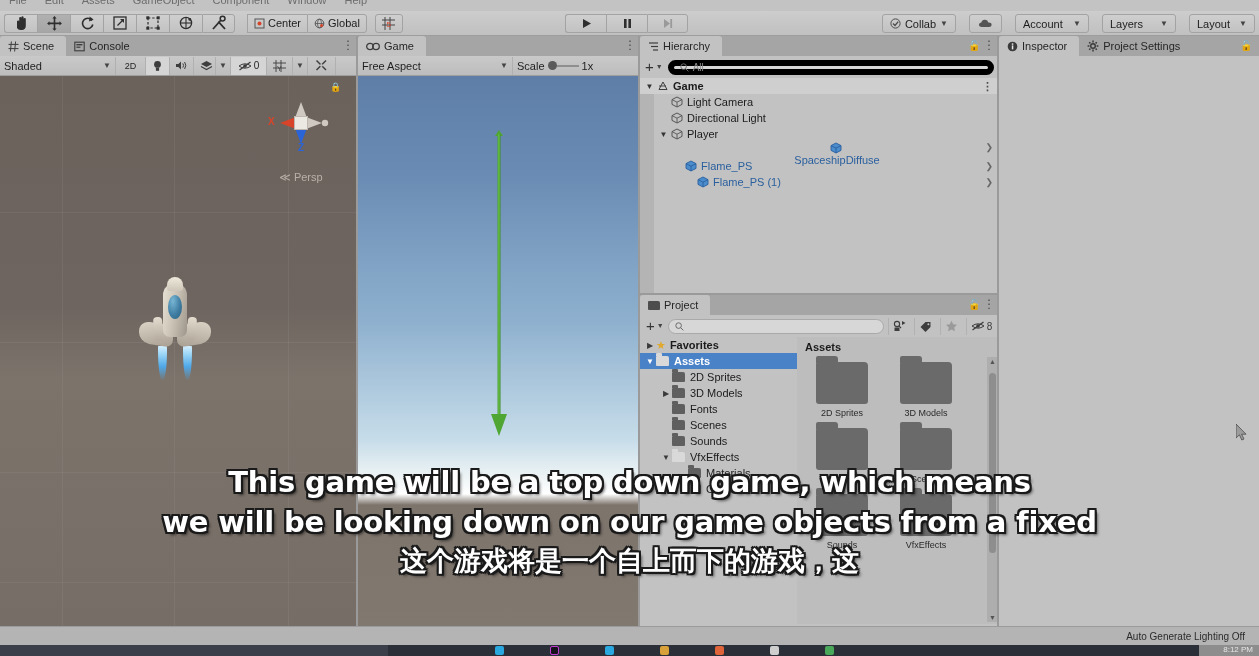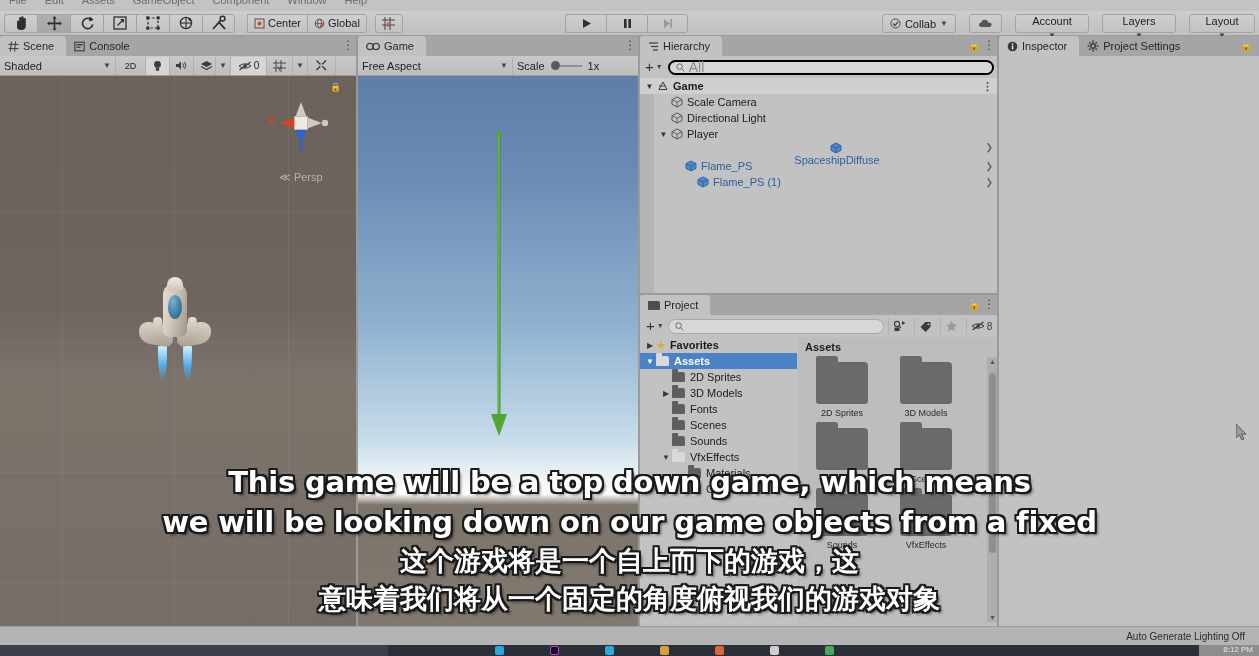--- a/index.html
+++ b/index.html
@@ -77,21 +77,21 @@
     position: absolute; right: 4px; top: 3px;
     display: flex; align-items: center; gap: 13px;
   }
   .pill {
     height: 19px; padding: 0 7px;
     background: linear-gradient(#cfcfcf,#c2c2c2);
     border: 1px solid #a3a3a3; border-radius: 3px;
     display: flex; align-items: center; gap: 4px;
     font-size: 11px; color: #1d1d1d; white-space: nowrap;
   }
-  .pill-dd { min-width: 74px; justify-content: space-between; flex-direction: column; }
+  .pill-dd { min-width: 74px; justify-content: space-between; }
   .caret { font-size: 8px; color: #444; }
 
   
   .panel { position: absolute; background: #c2c2c2; }
   .tabrow {
     height: 20px;
     background: #a5a5a5;
     display: flex; align-items: flex-end;
     position: relative;
   }
@@ -233,23 +233,23 @@
   .hier-toolbar {
     height: 22px; display: flex; align-items: center; padding: 0 5px; gap: 5px;
     background: #c2c2c2;
   }
   .plus-dd {
     display: flex; align-items: center; gap: 2px;
     font-size: 15px; color: #333; line-height: 14px;
   }
   .search-field {
     flex: 1; height: 15px;
-    background: #d7d7d7; border: 2px solid #000000; border-radius: 8px;
+    background: #d7d7d7; border: 6px solid #000000; border-radius: 8px;
     display: flex; align-items: center; gap: 4px; padding: 0 6px;
-    font-size: 14px; color: #8a8a8a;
+    font-size: 10px; color: #8a8a8a;
   }
   .hier-body { background: #c2c2c2; height: 215px; overflow: hidden; position: relative; }
   .hier-gutter { position: absolute; left: 0; top: 0; width: 14px; height: 100%; background: #b4b4b4; }
   .hrow {
     height: 16px; display: flex; align-items: center;
     font-size: 11px; color: #1b1b1b; position: relative;
     padding-left: 4px;
   }
   .hrow.scene-root { background: #cfcfcf; font-weight: bold; }
   .hrow .tri { width: 11px; font-size: 8px; color: #333; text-align: center; }
@@ -664,21 +664,21 @@
             </svg>
           </span>
           <span>Game</span>
         </div>
       </div>
     <div class="subbar">
       <div class="sb-ctl" style="width:155px;justify-content:space-between">
         <span>Free Aspect</span>
         <span class="caret">▼</span>
       </div>
-      <div class="sb-ctl" style="width:126px;gap:6px;border-right:none">
+      <div class="sb-ctl" style="width:126px;border-right:none">
         <span>Scale</span>
         <span style="display:inline-flex;align-items:center">
           <span style="width:9px;height:9px;border-radius:50%;background:#5b5b5b;display:inline-block"></span>
           <span style="width:22px;height:2px;background:#8f8f8f;display:inline-block"></span>
         </span>
         <span>1x</span>
       </div>
     </div>
     <div class="game-viewport">
       <div class="arrow-tip"></div>
@@ -729,21 +729,21 @@
           </div>
           <div class="hrow" style="padding-left: 18px;">
             <span class="tri"></span>
             <span class="ico">
               <svg width="12" height="12" viewBox="0 0 12 12">
                 <polygon points="6,1 11,3.6 11,8.4 6,11 1,8.4 1,3.6" fill="none" stroke="#555" stroke-width="1"></polygon>
                 <polyline points="1,3.6 6,6.2 11,3.6" fill="none" stroke="#555" stroke-width="0.9"></polyline>
                 <line x1="6" y1="6.2" x2="6" y2="11" stroke="#555" stroke-width="0.9"></line>
               </svg>
             </span>
-            <span style="margin-left: 3px;">Scale Camera</span>
+            <span style="margin-left: 3px;">Light Camera</span>
           </div>
           <div class="hrow" style="padding-left: 18px;">
             <span class="tri"></span>
             <span class="ico">
               <svg width="12" height="12" viewBox="0 0 12 12">
                 <polygon points="6,1 11,3.6 11,8.4 6,11 1,8.4 1,3.6" fill="none" stroke="#555" stroke-width="1"></polygon>
                 <polyline points="1,3.6 6,6.2 11,3.6" fill="none" stroke="#555" stroke-width="0.9"></polyline>
                 <line x1="6" y1="6.2" x2="6" y2="11" stroke="#555" stroke-width="0.9"></line>
               </svg>
             </span>
@@ -997,20 +997,19 @@
       <div class="tb-ic" style="background:#4aa85a"></div>
     </div>
     <div class="tb-right-edge"></div>
     <div class="tb-clock">8:12 PM</div>
   </div>
 
   <div class="subs">
     <div class="sub-en">This game will be a top down game, which means</div>
     <div class="sub-en">we will be looking down on our game objects from a fixed</div>
     <div class="sub-cn">这个游戏将是一个自上而下的游戏，这</div>
-    <div class="sub-cn">意味着我们将从一个固定的角度俯视我们的游戏对象</div>
   </div>
 
   <svg class="cursor" viewBox="0 0 12 18">
     <polygon points="0,0 0,14 3.4,10.8 5.8,16 8,15 5.6,10.2 10,10.2" fill="#9c9c9c" stroke="#4a4a4a" stroke-width="0.8"></polygon>
   </svg>
 
 </div>
 
 </body></html>

